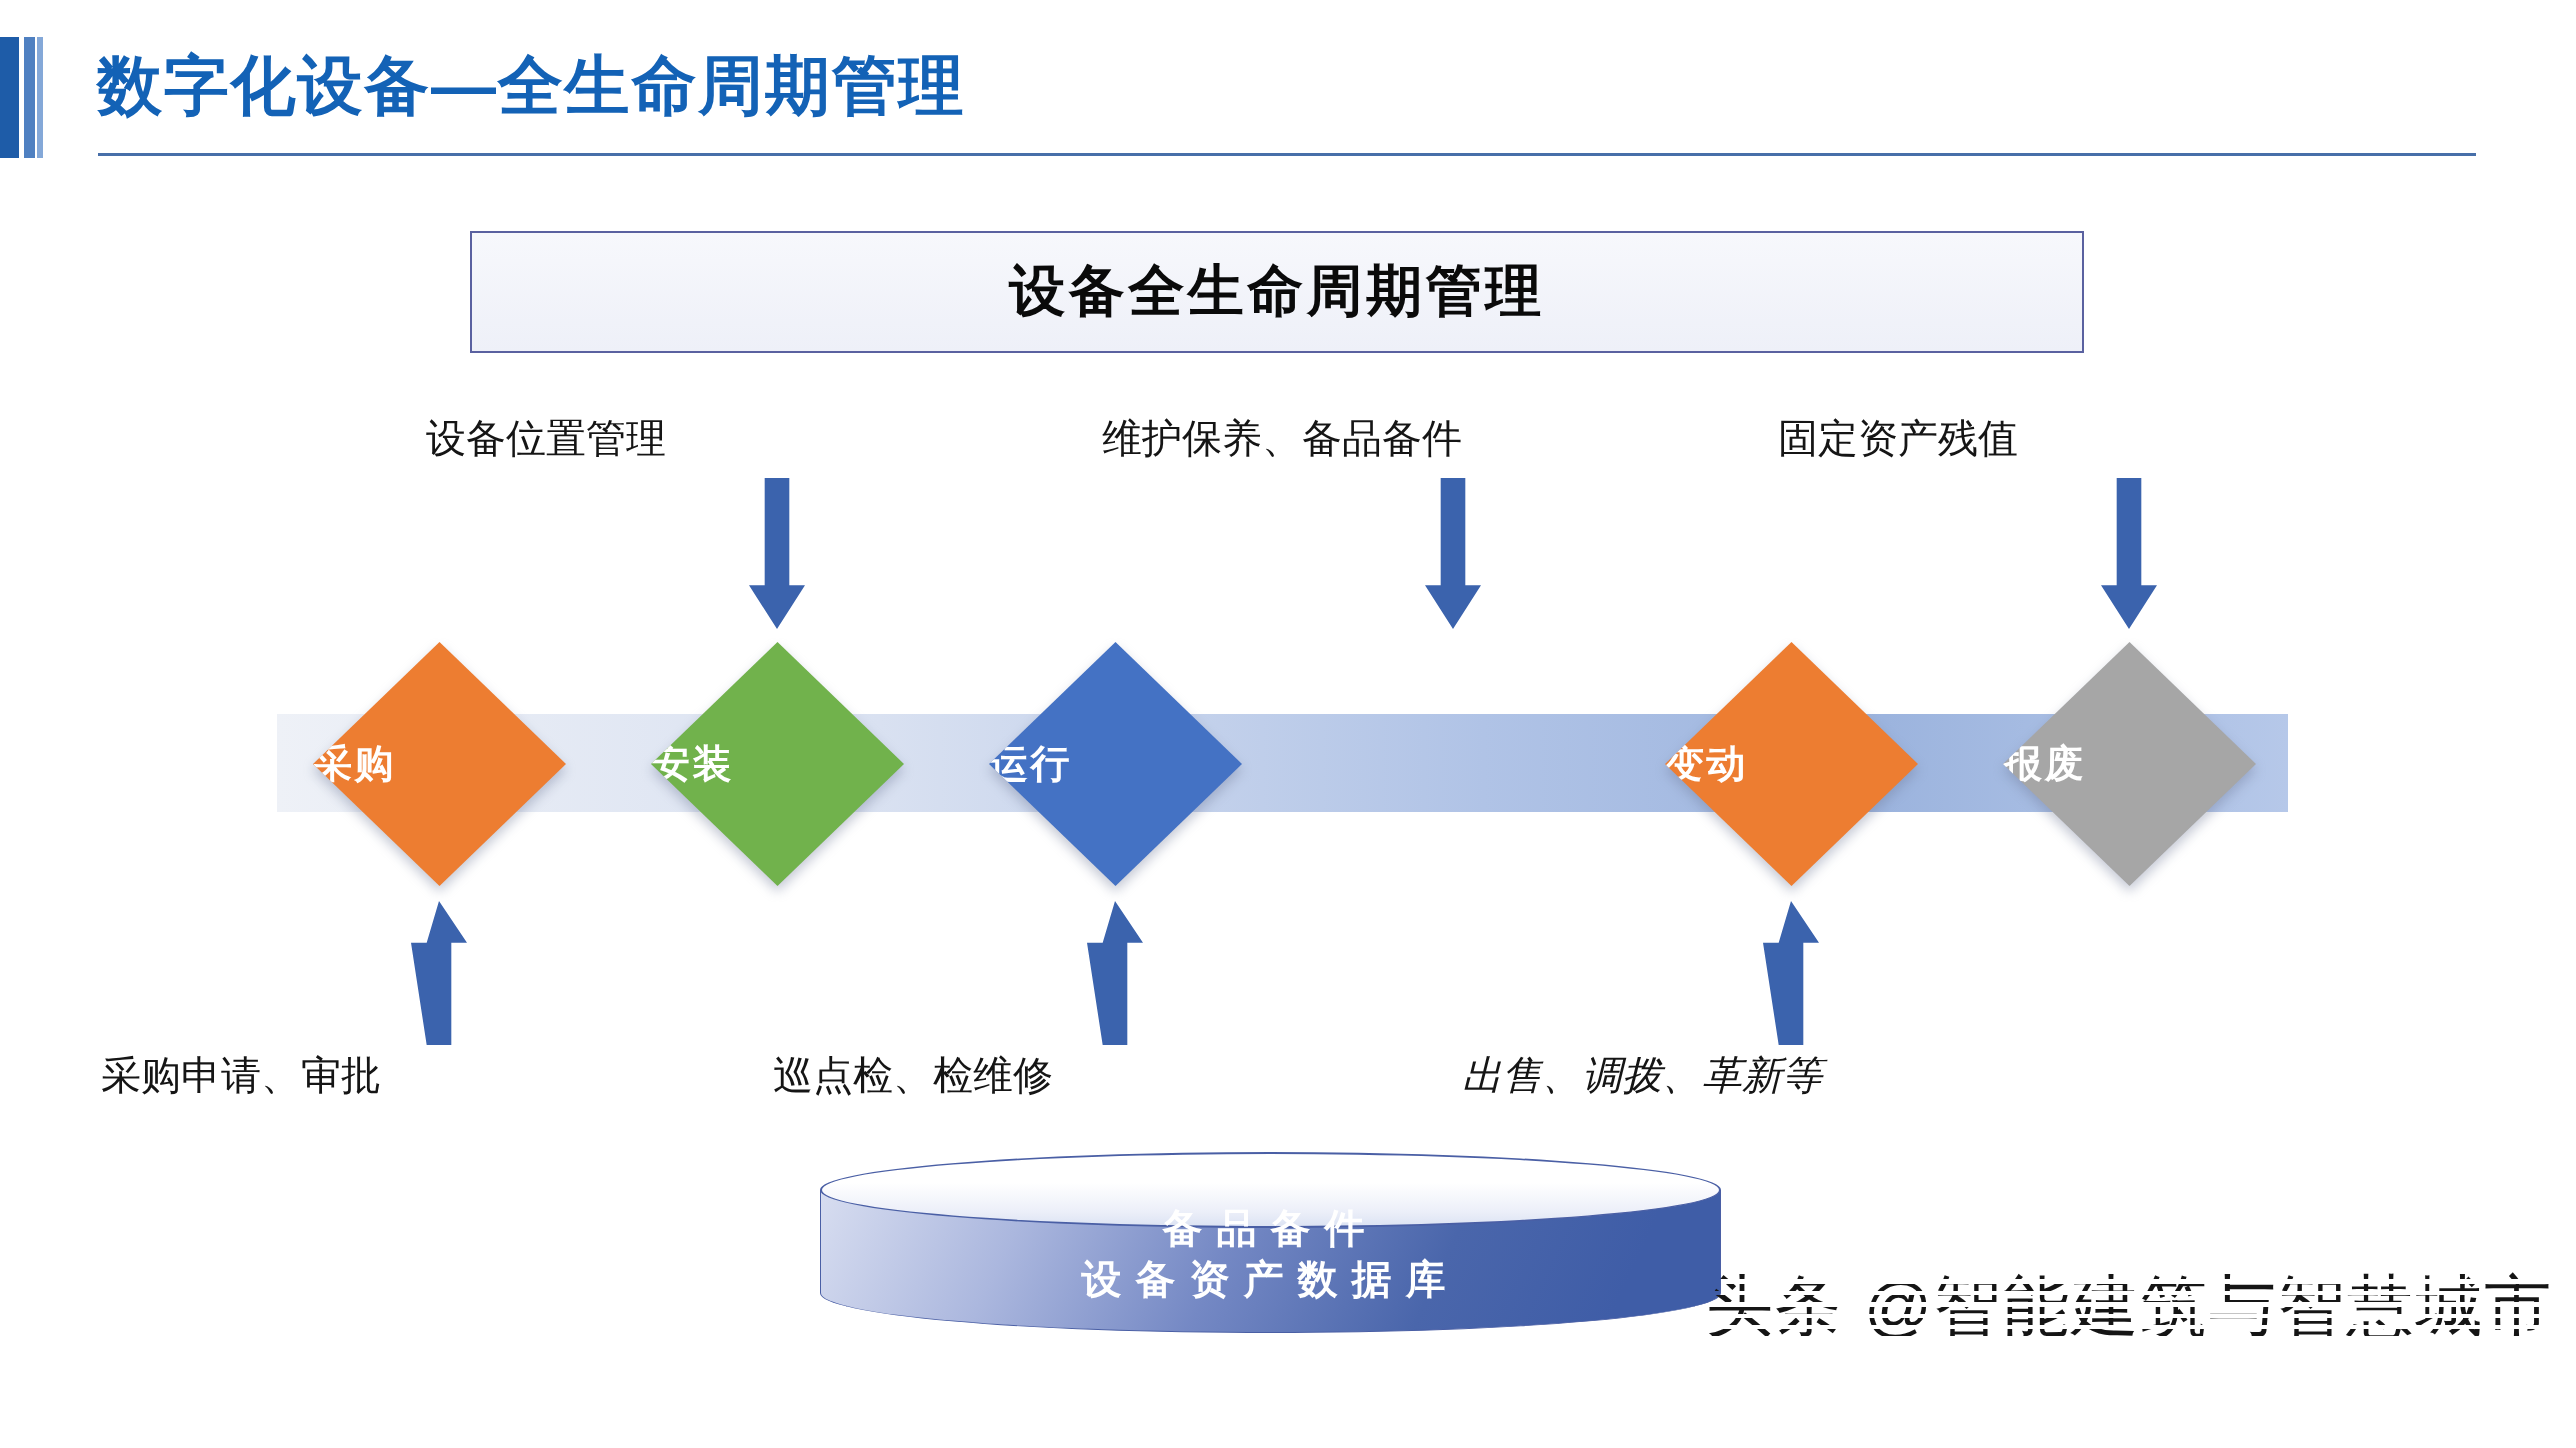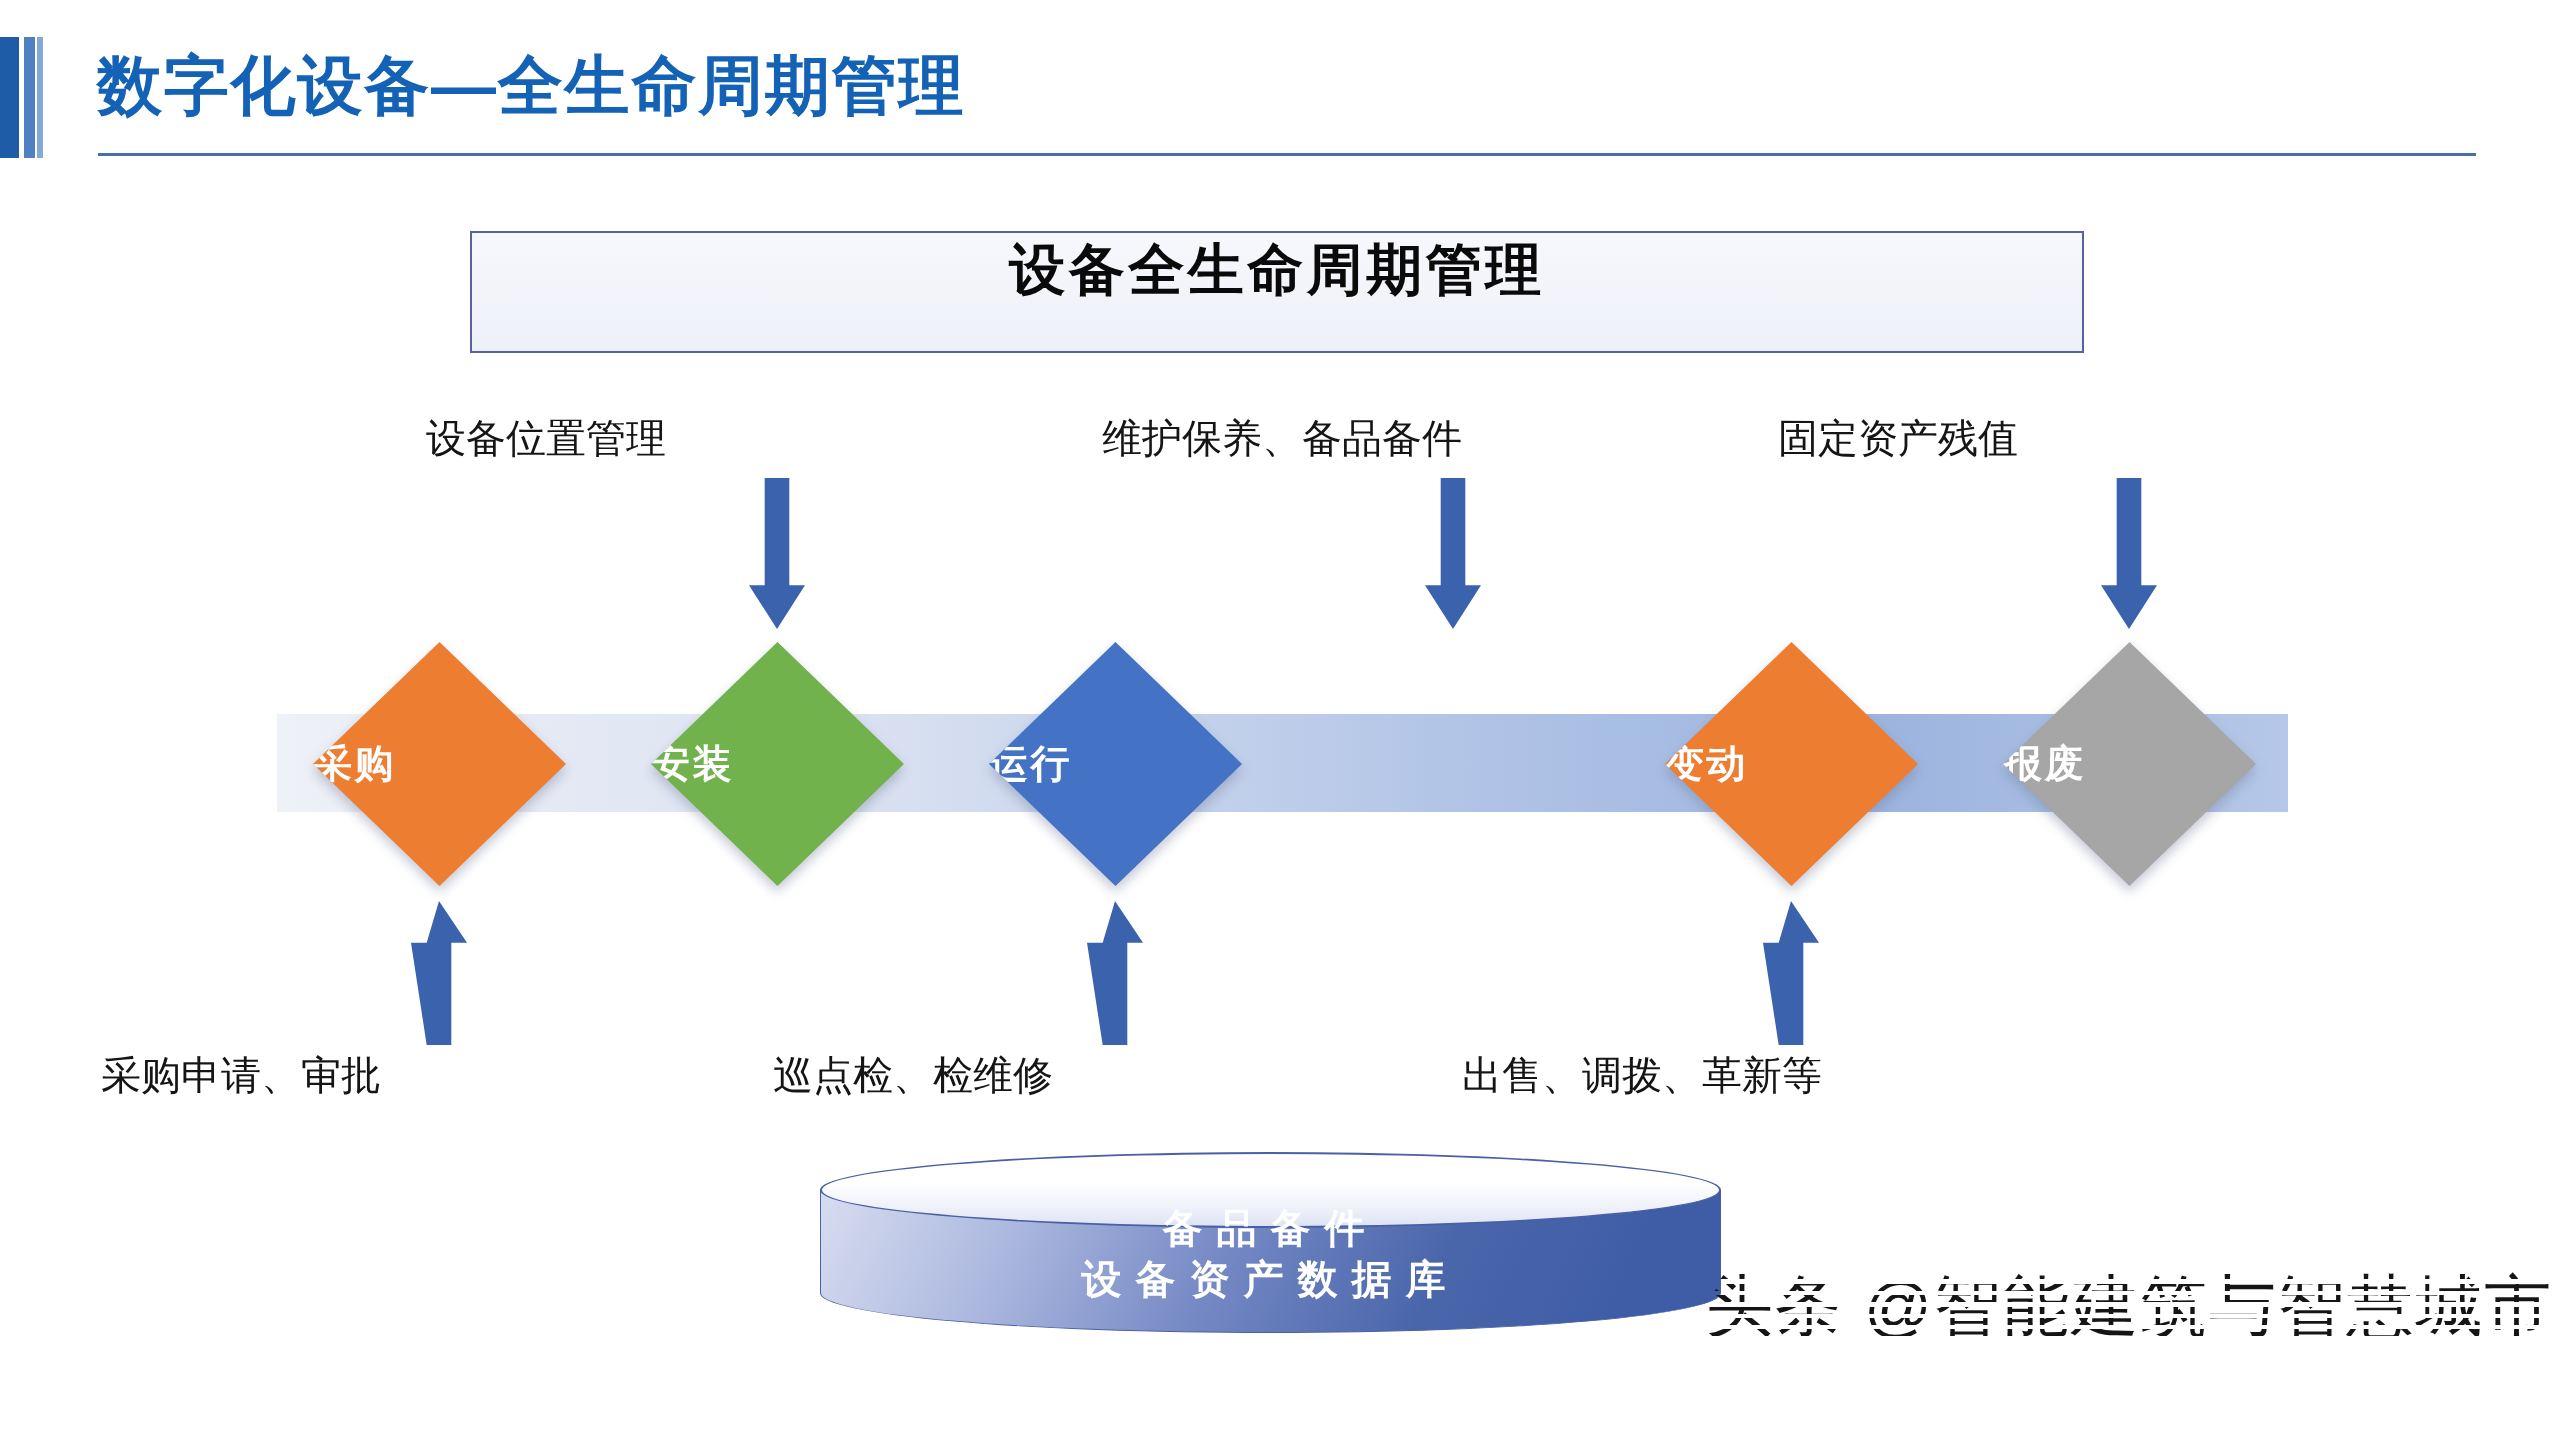--- a/index.html
+++ b/index.html
@@ -23,21 +23,21 @@
   .title-rule {
     position:absolute; left:98px; top:153px; width:2378px; height:2.6px;
     background:#476FA9;
   }
 
   
   .header-box {
     position:absolute; left:470px; top:231px; width:1614px; height:122px;
     border:2.6px solid #5A61A0;
     background:linear-gradient(180deg,#F7F8FC 0%,#EEF0F8 100%);
-    display:flex; align-items:flex-start; justify-content:center;
+    display:flex; align-items:center; justify-content:center;
   }
   .header-box-label {
     font-size:56px; font-weight:bold; letter-spacing:3.5px; color:#0A0A0A; white-space:nowrap;
   }
 
   
   .annot-top, .annot-bottom {
     position:absolute; width:702px; text-align:left;
     font-size:40px; color:#151515; white-space:nowrap;
   }
@@ -149,21 +149,21 @@
       <span class="diamond-label">报废</span>
     </div>
   </div>
 
   <div class="arrow-up" style="left:411px;"></div>
   <div class="arrow-up" style="left:1087px;"></div>
   <div class="arrow-up" style="left:1763px;"></div>
 
   <div class="annot-bottom" style="left:101px;">采购申请、审批</div>
   <div class="annot-bottom" style="left:773px;">巡点检、检维修</div>
-  <div class="annot-bottom" style="left:1462px;">出售、调拨、革新等</div>
+  <div class="annot-bottom" style="left:1462px;font-style:italic;">出售、调拨、革新等</div>
 
   <div class="cylinder">
     <div class="cyl-body"></div>
     <div class="cyl-top"></div>
     <div class="cyl-text">
       <div>备品备件</div>
       <div>设备资产数据库</div>
     </div>
   </div>
 

